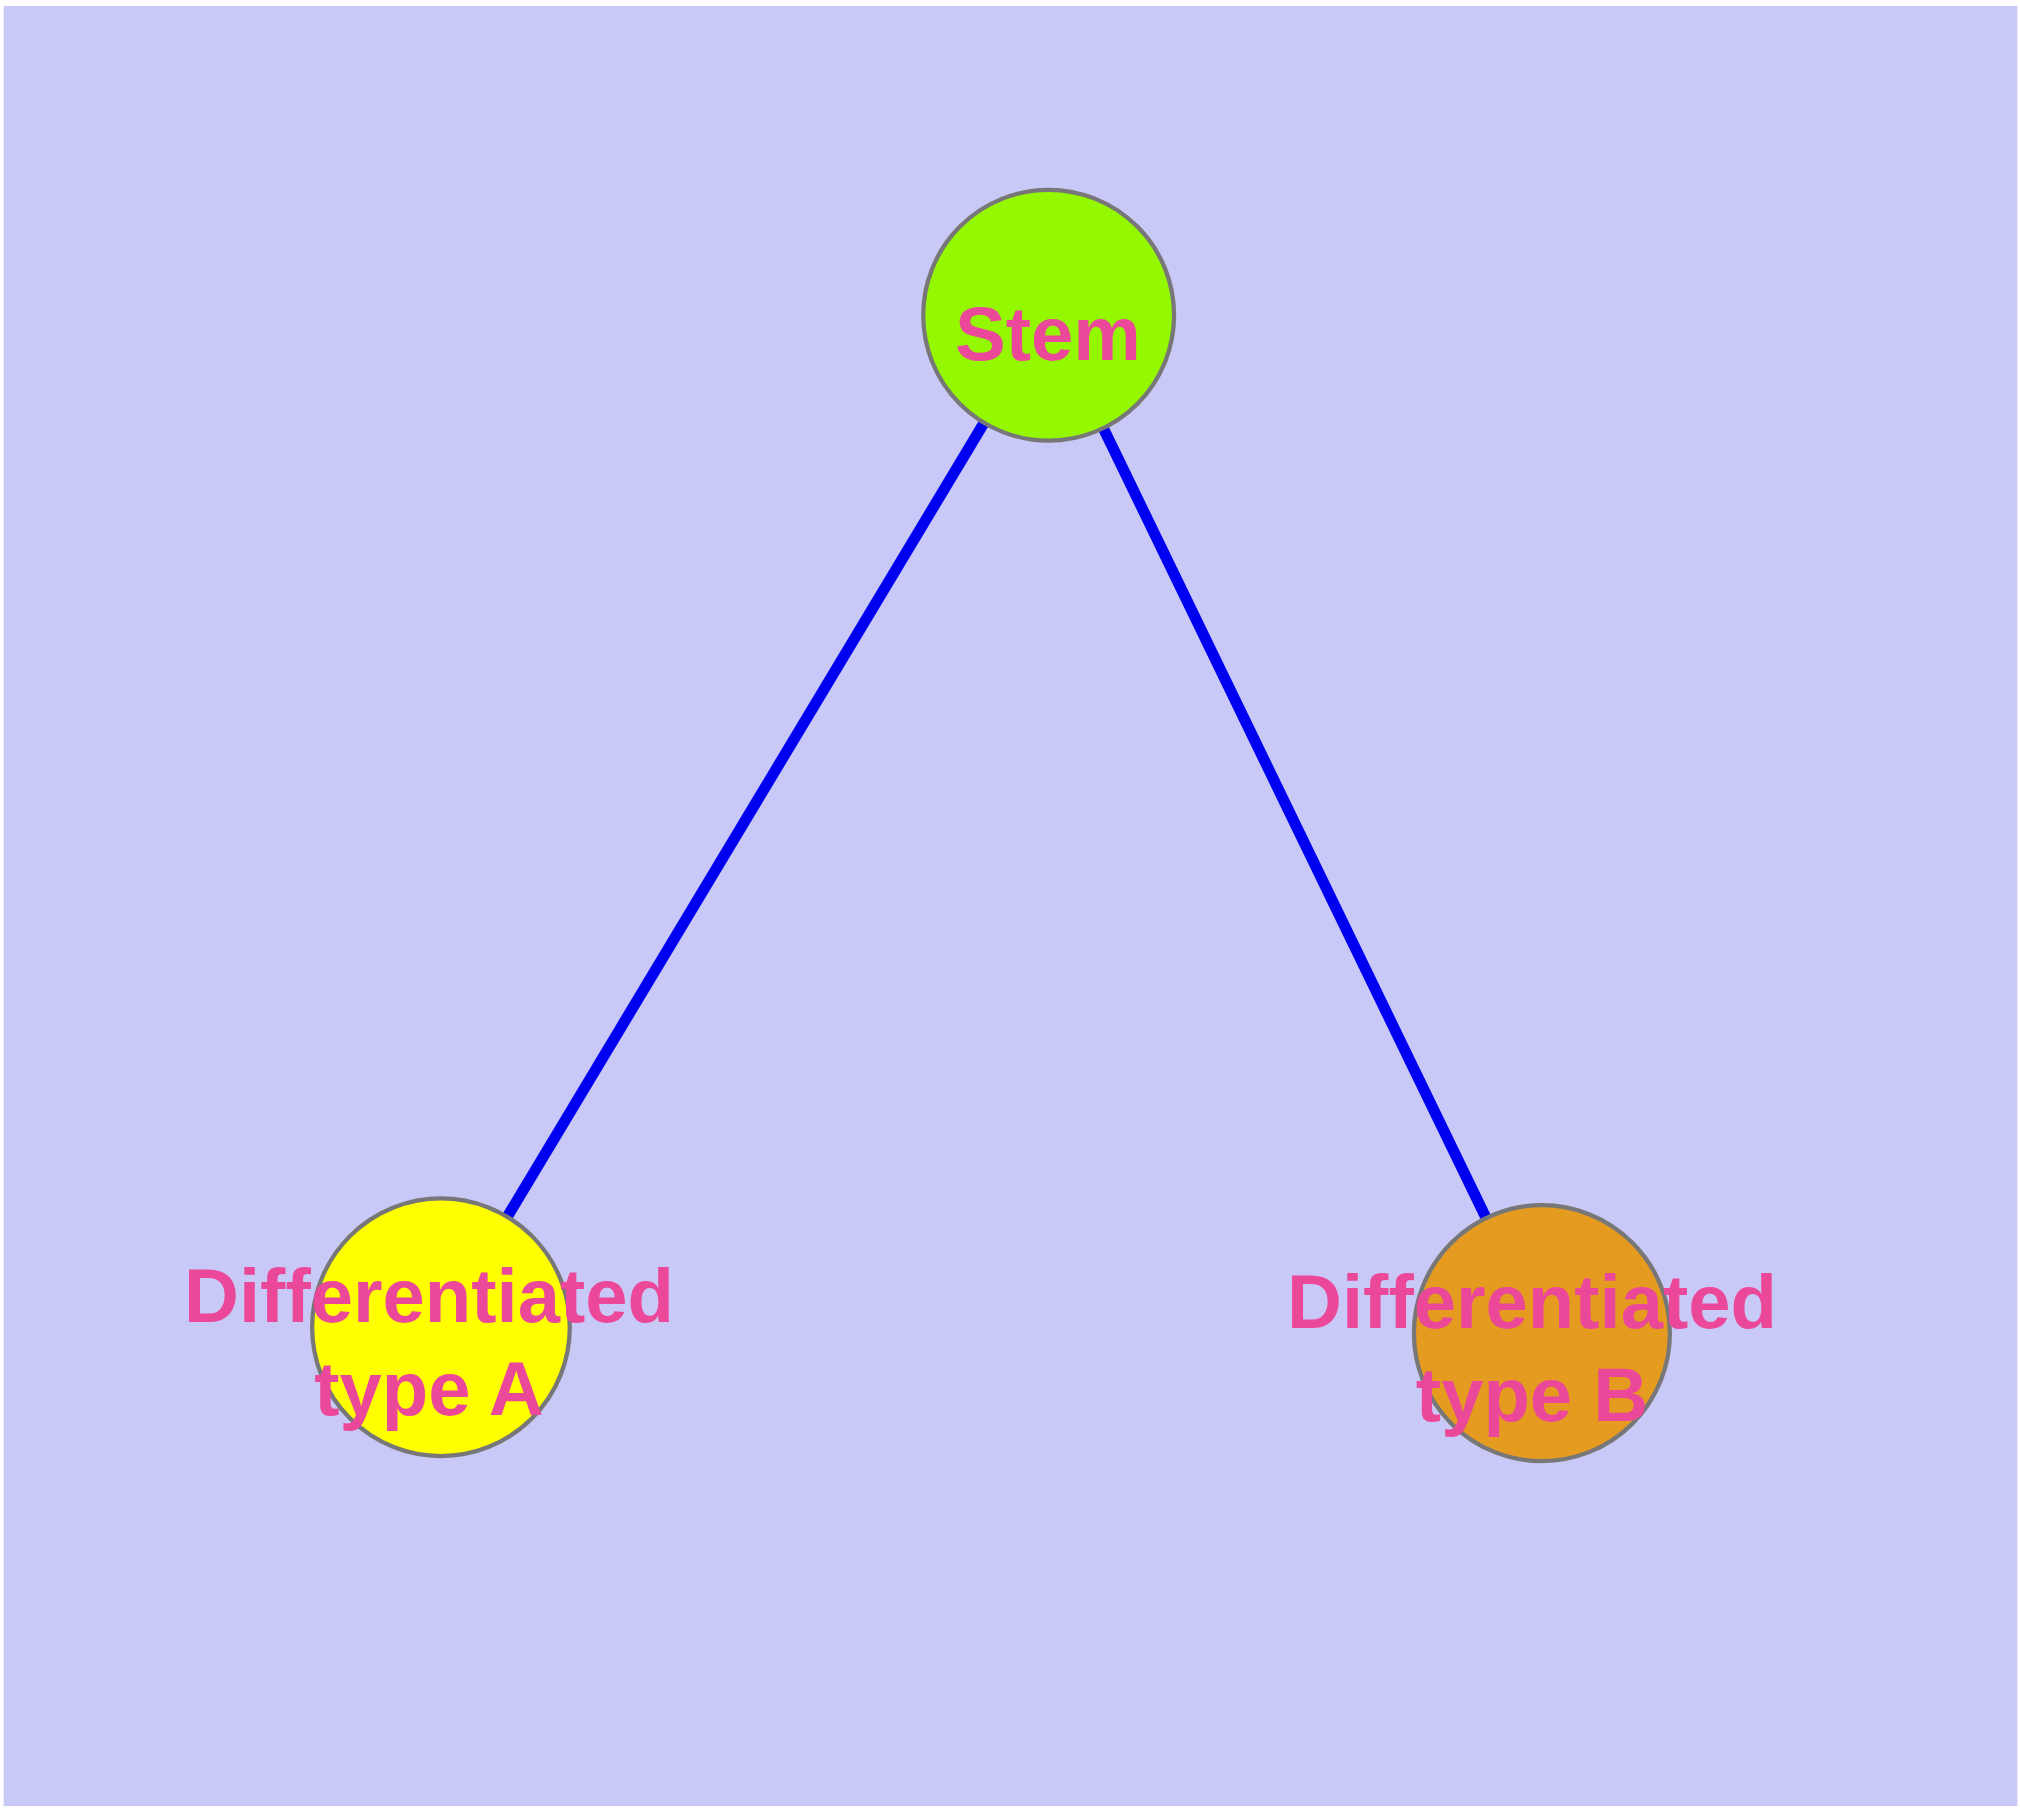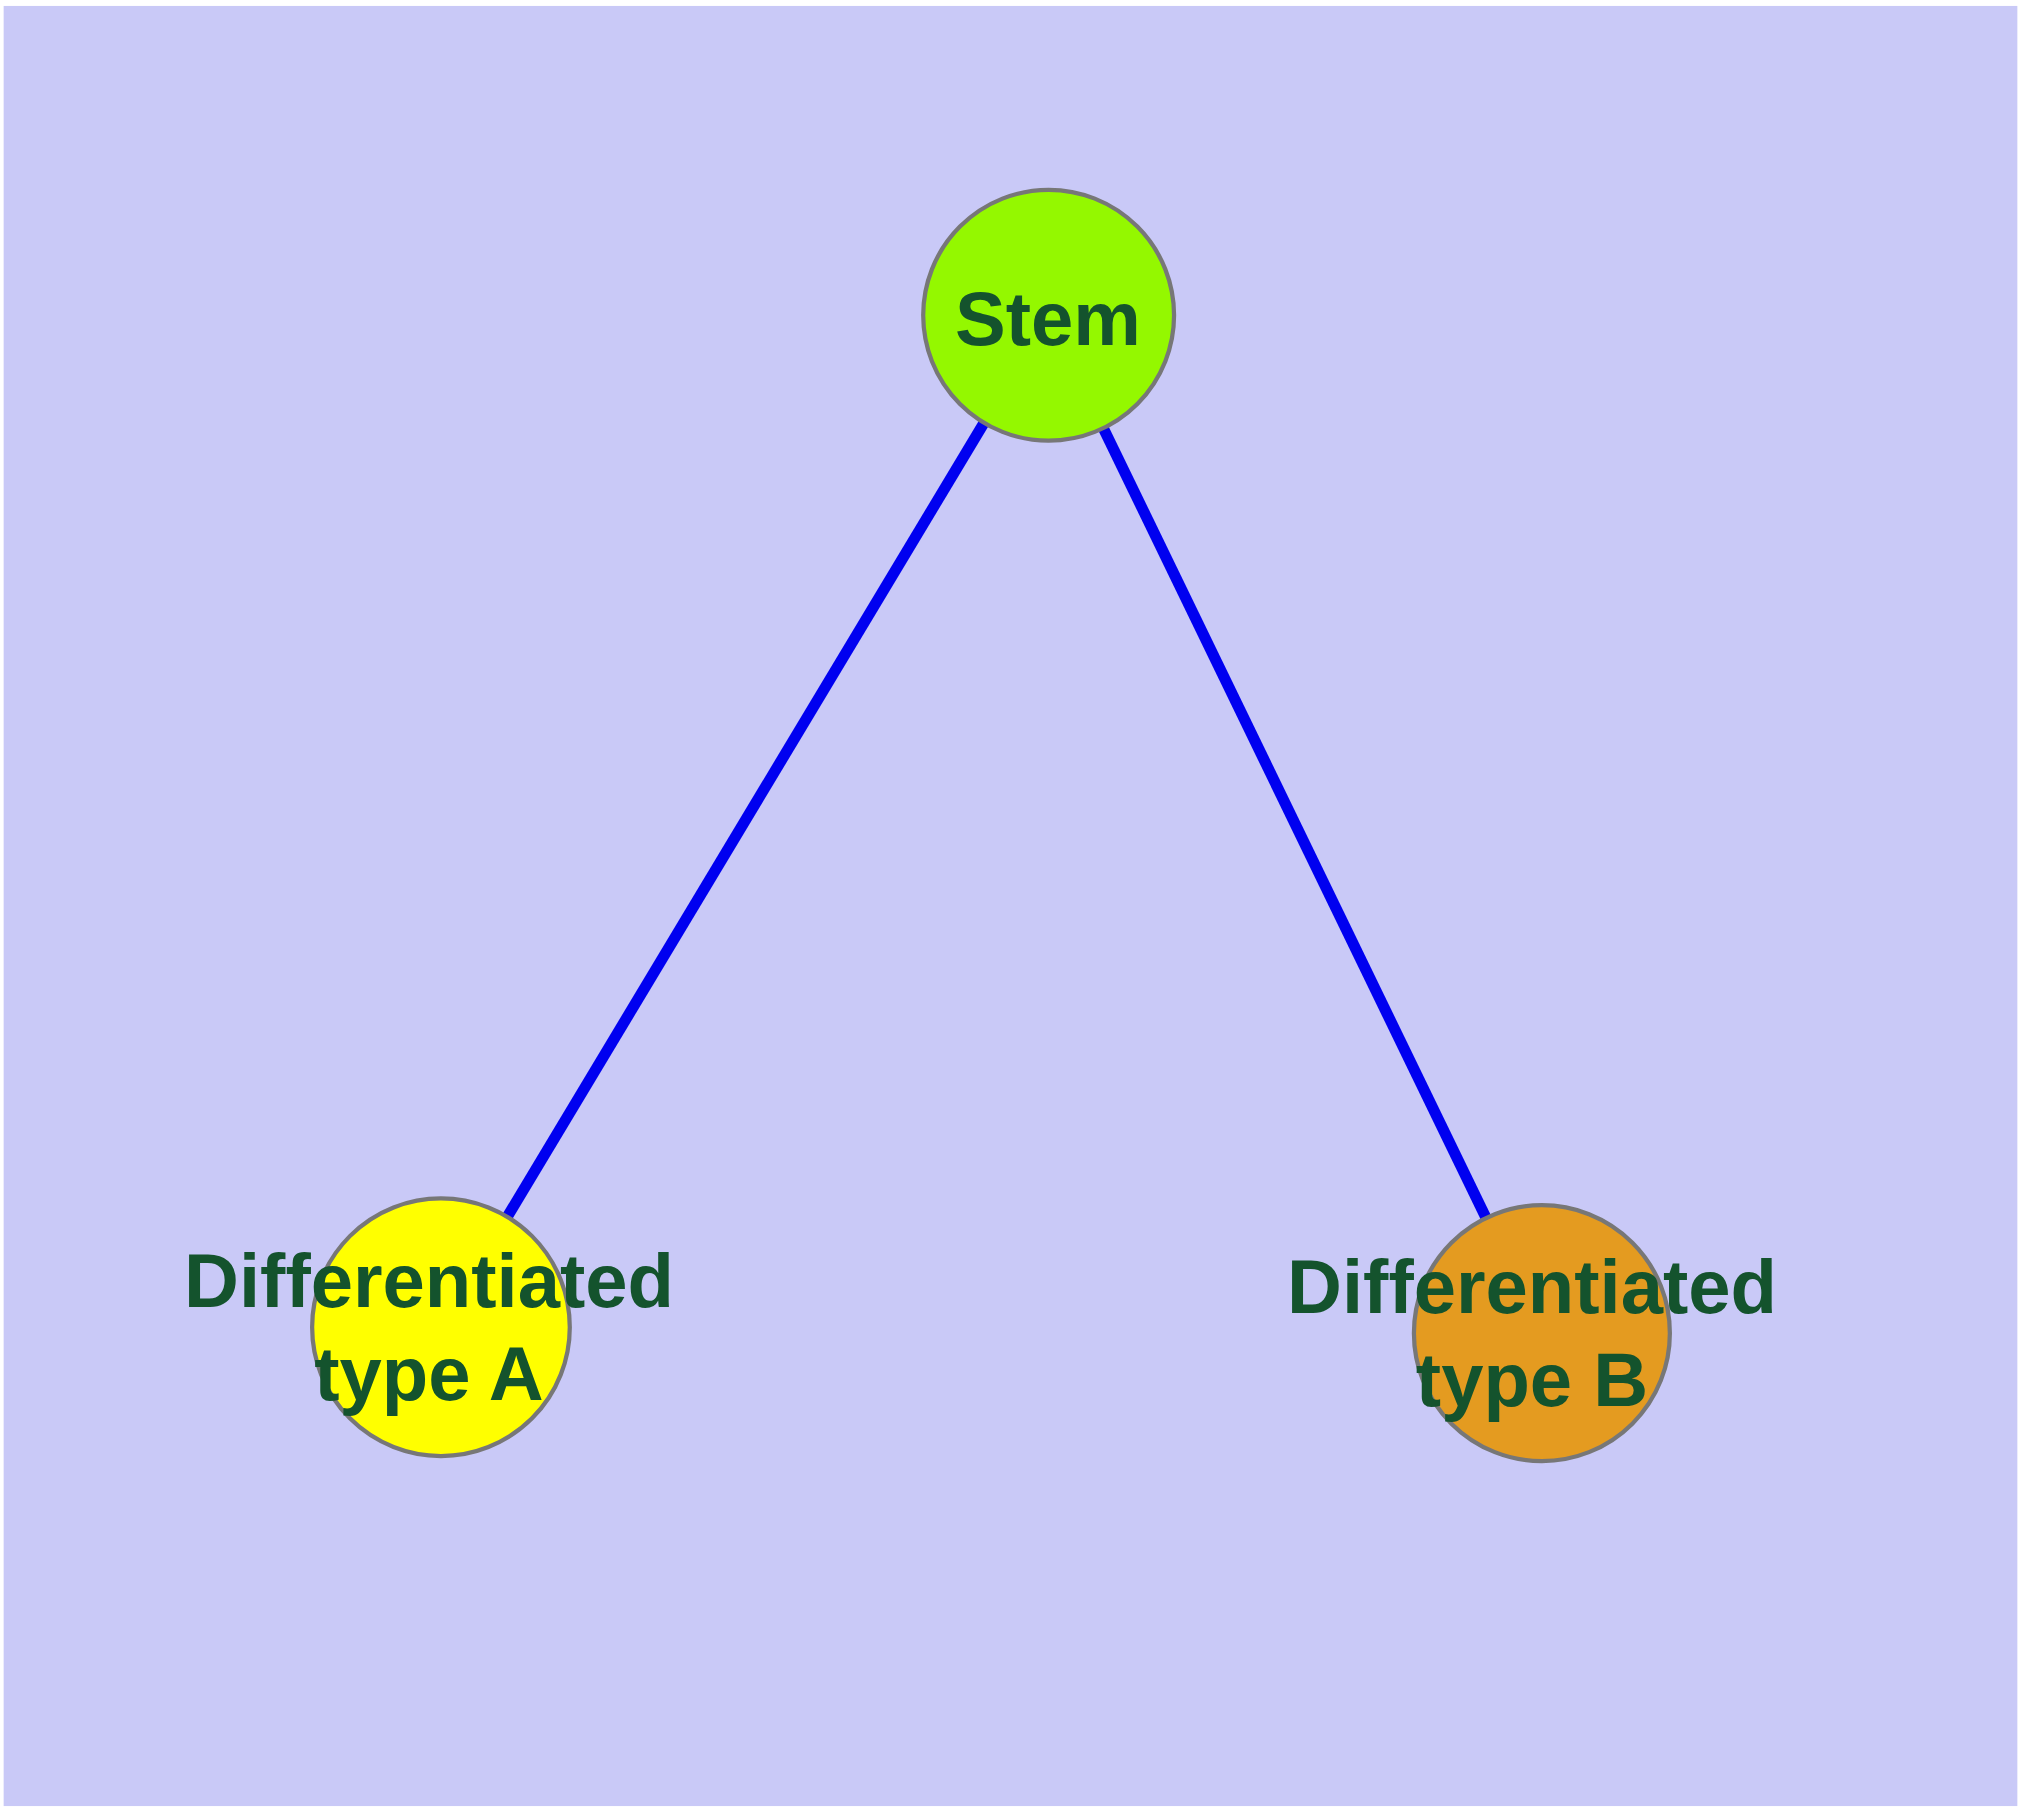--- a/index.html
+++ b/index.html
@@ -27,28 +27,29 @@
     stroke-width: 13px;
     stroke-linecap: butt;
   }
   .node {
     stroke: #777777;
     stroke-width: 5px;
   }
   .node-label {
     position: absolute;
     transform: translate(-50%, -50%);
-    color: #14532d;
+    color: #ec4899;
     font-weight: bold;
     font-size: 76px;
     line-height: 93px;
     text-align: center;
     white-space: pre-line;
     letter-spacing: 0px;
     pointer-events: none;
+    margin-top: 15px;
   }
 </style>
 </head>
 <body>
 
 <div class="canvas">
 
   <svg class="graph-svg" viewBox="0 0 2384 2138" xmlns="http://www.w3.org/2000/svg">
 
     <rect x="4" y="7" width="2376" height="2124" fill="#C9C9F7"></rect>

